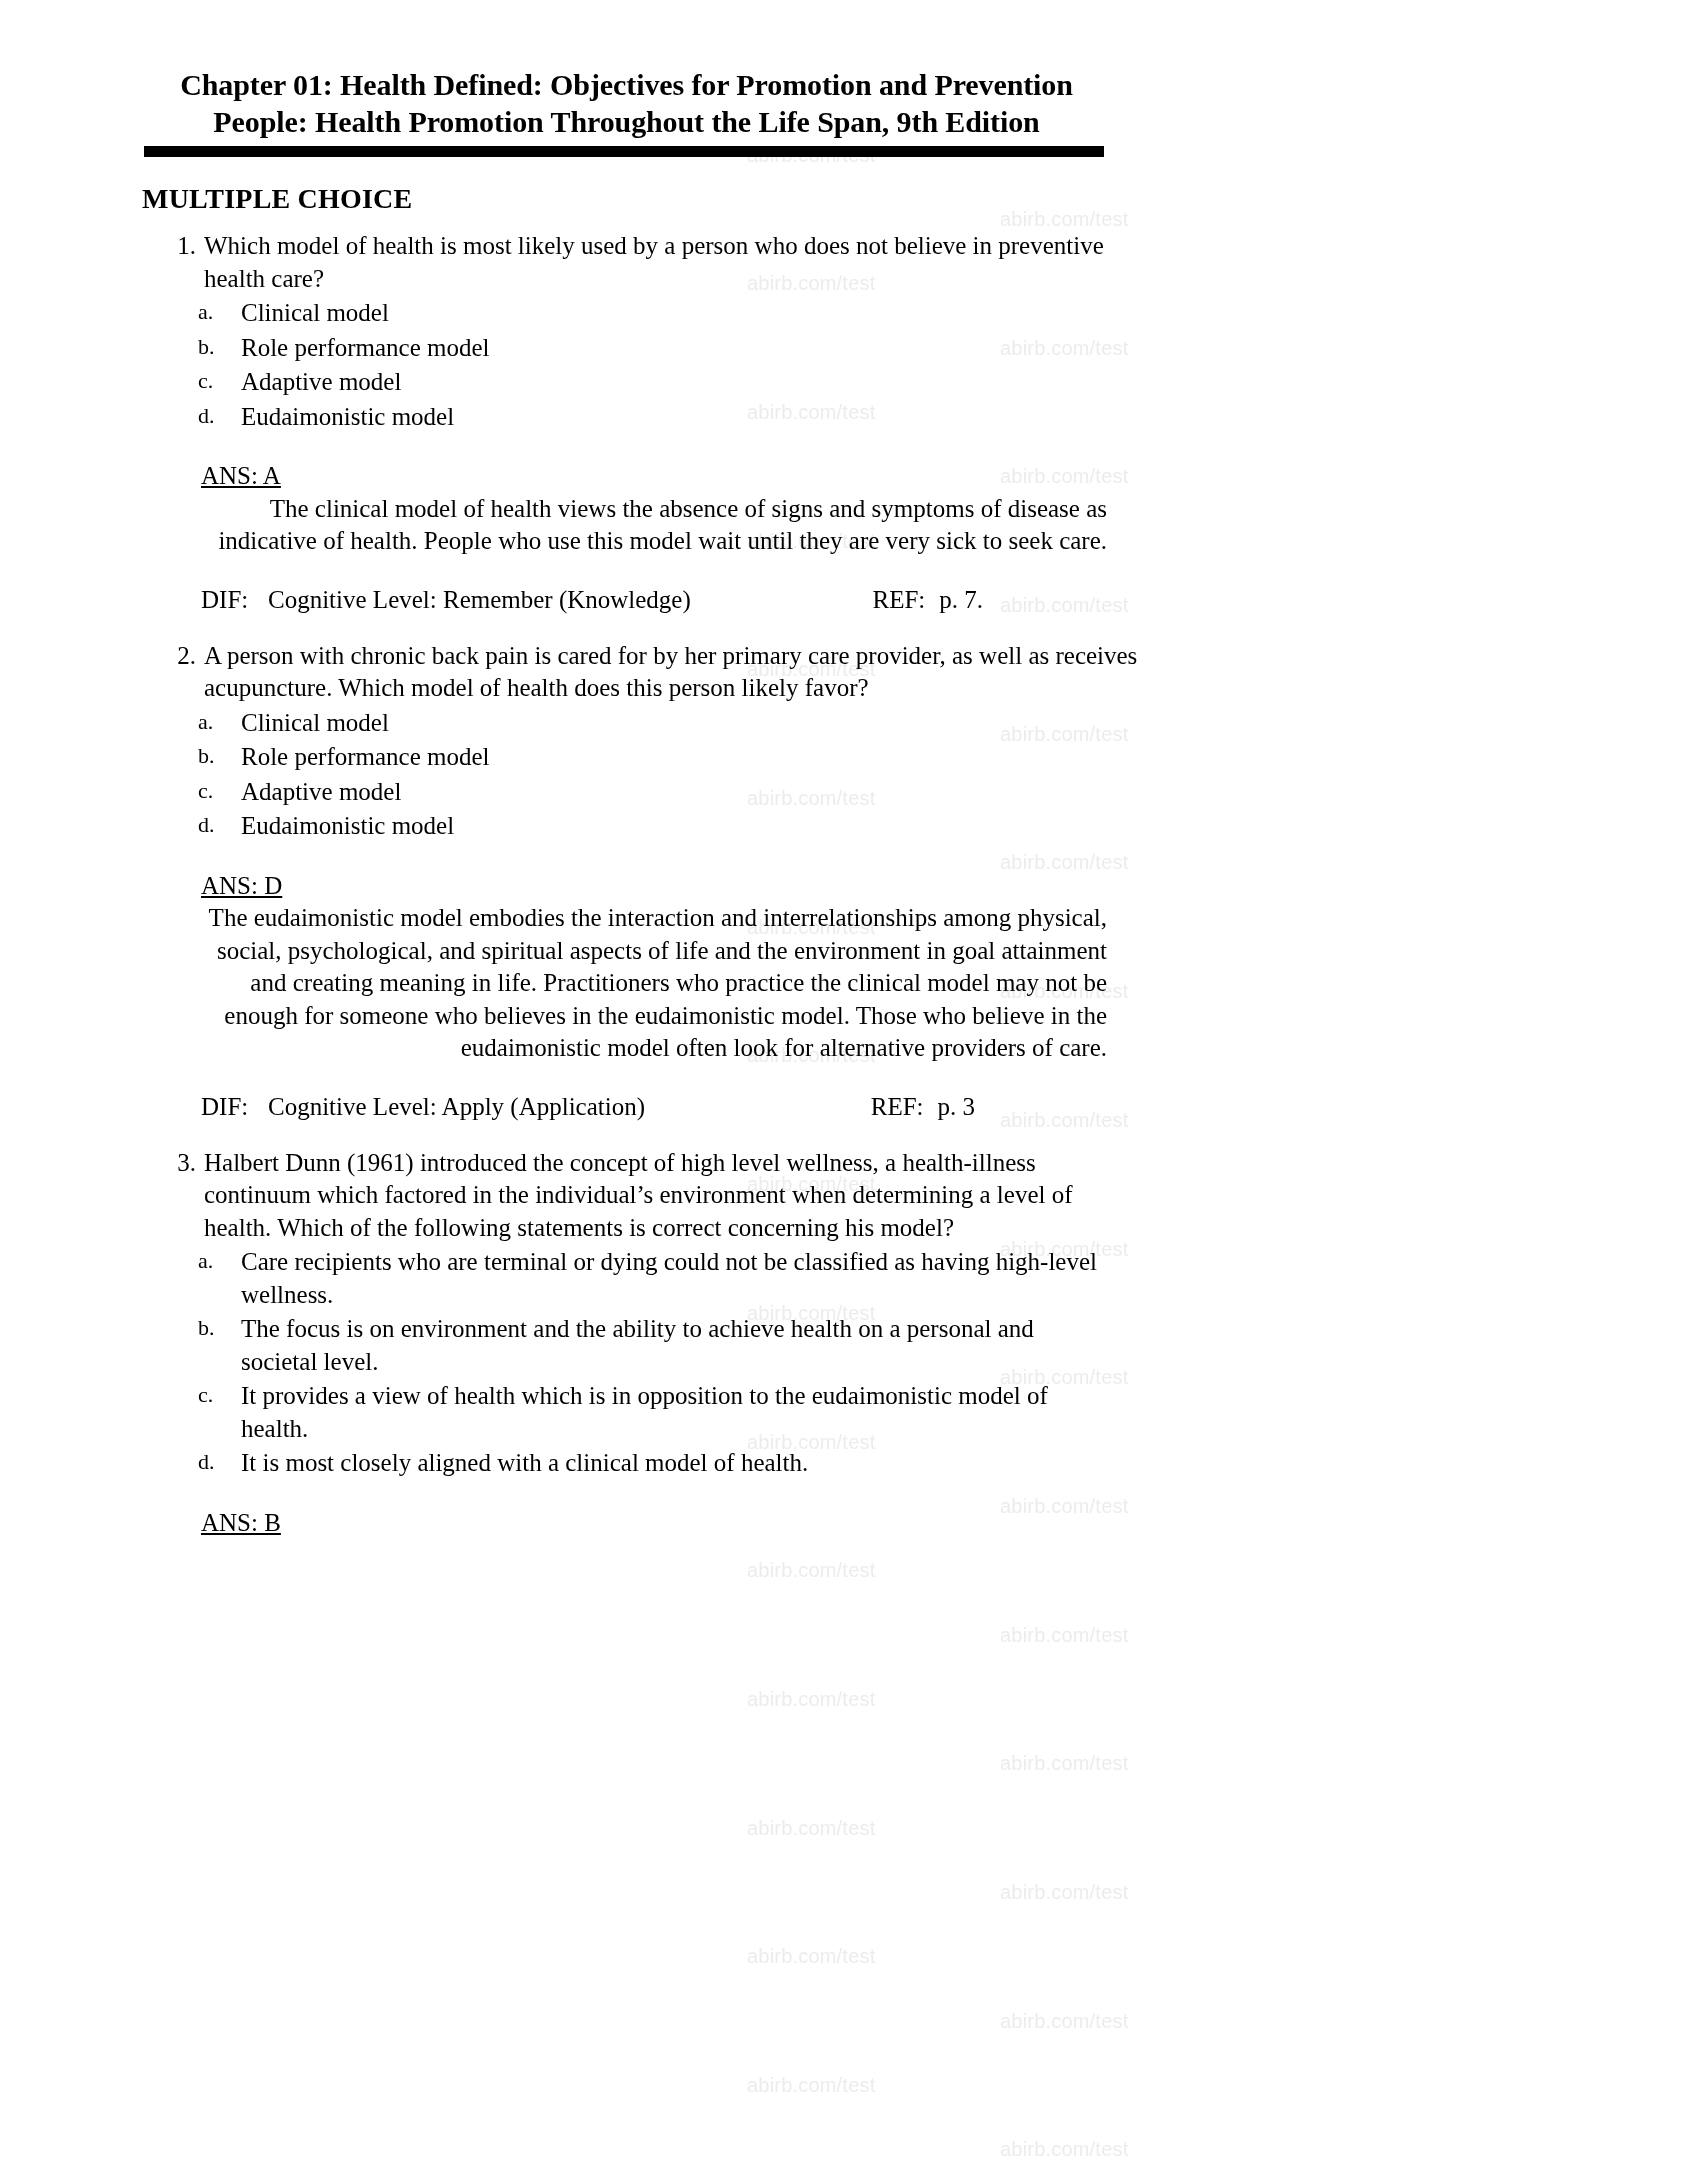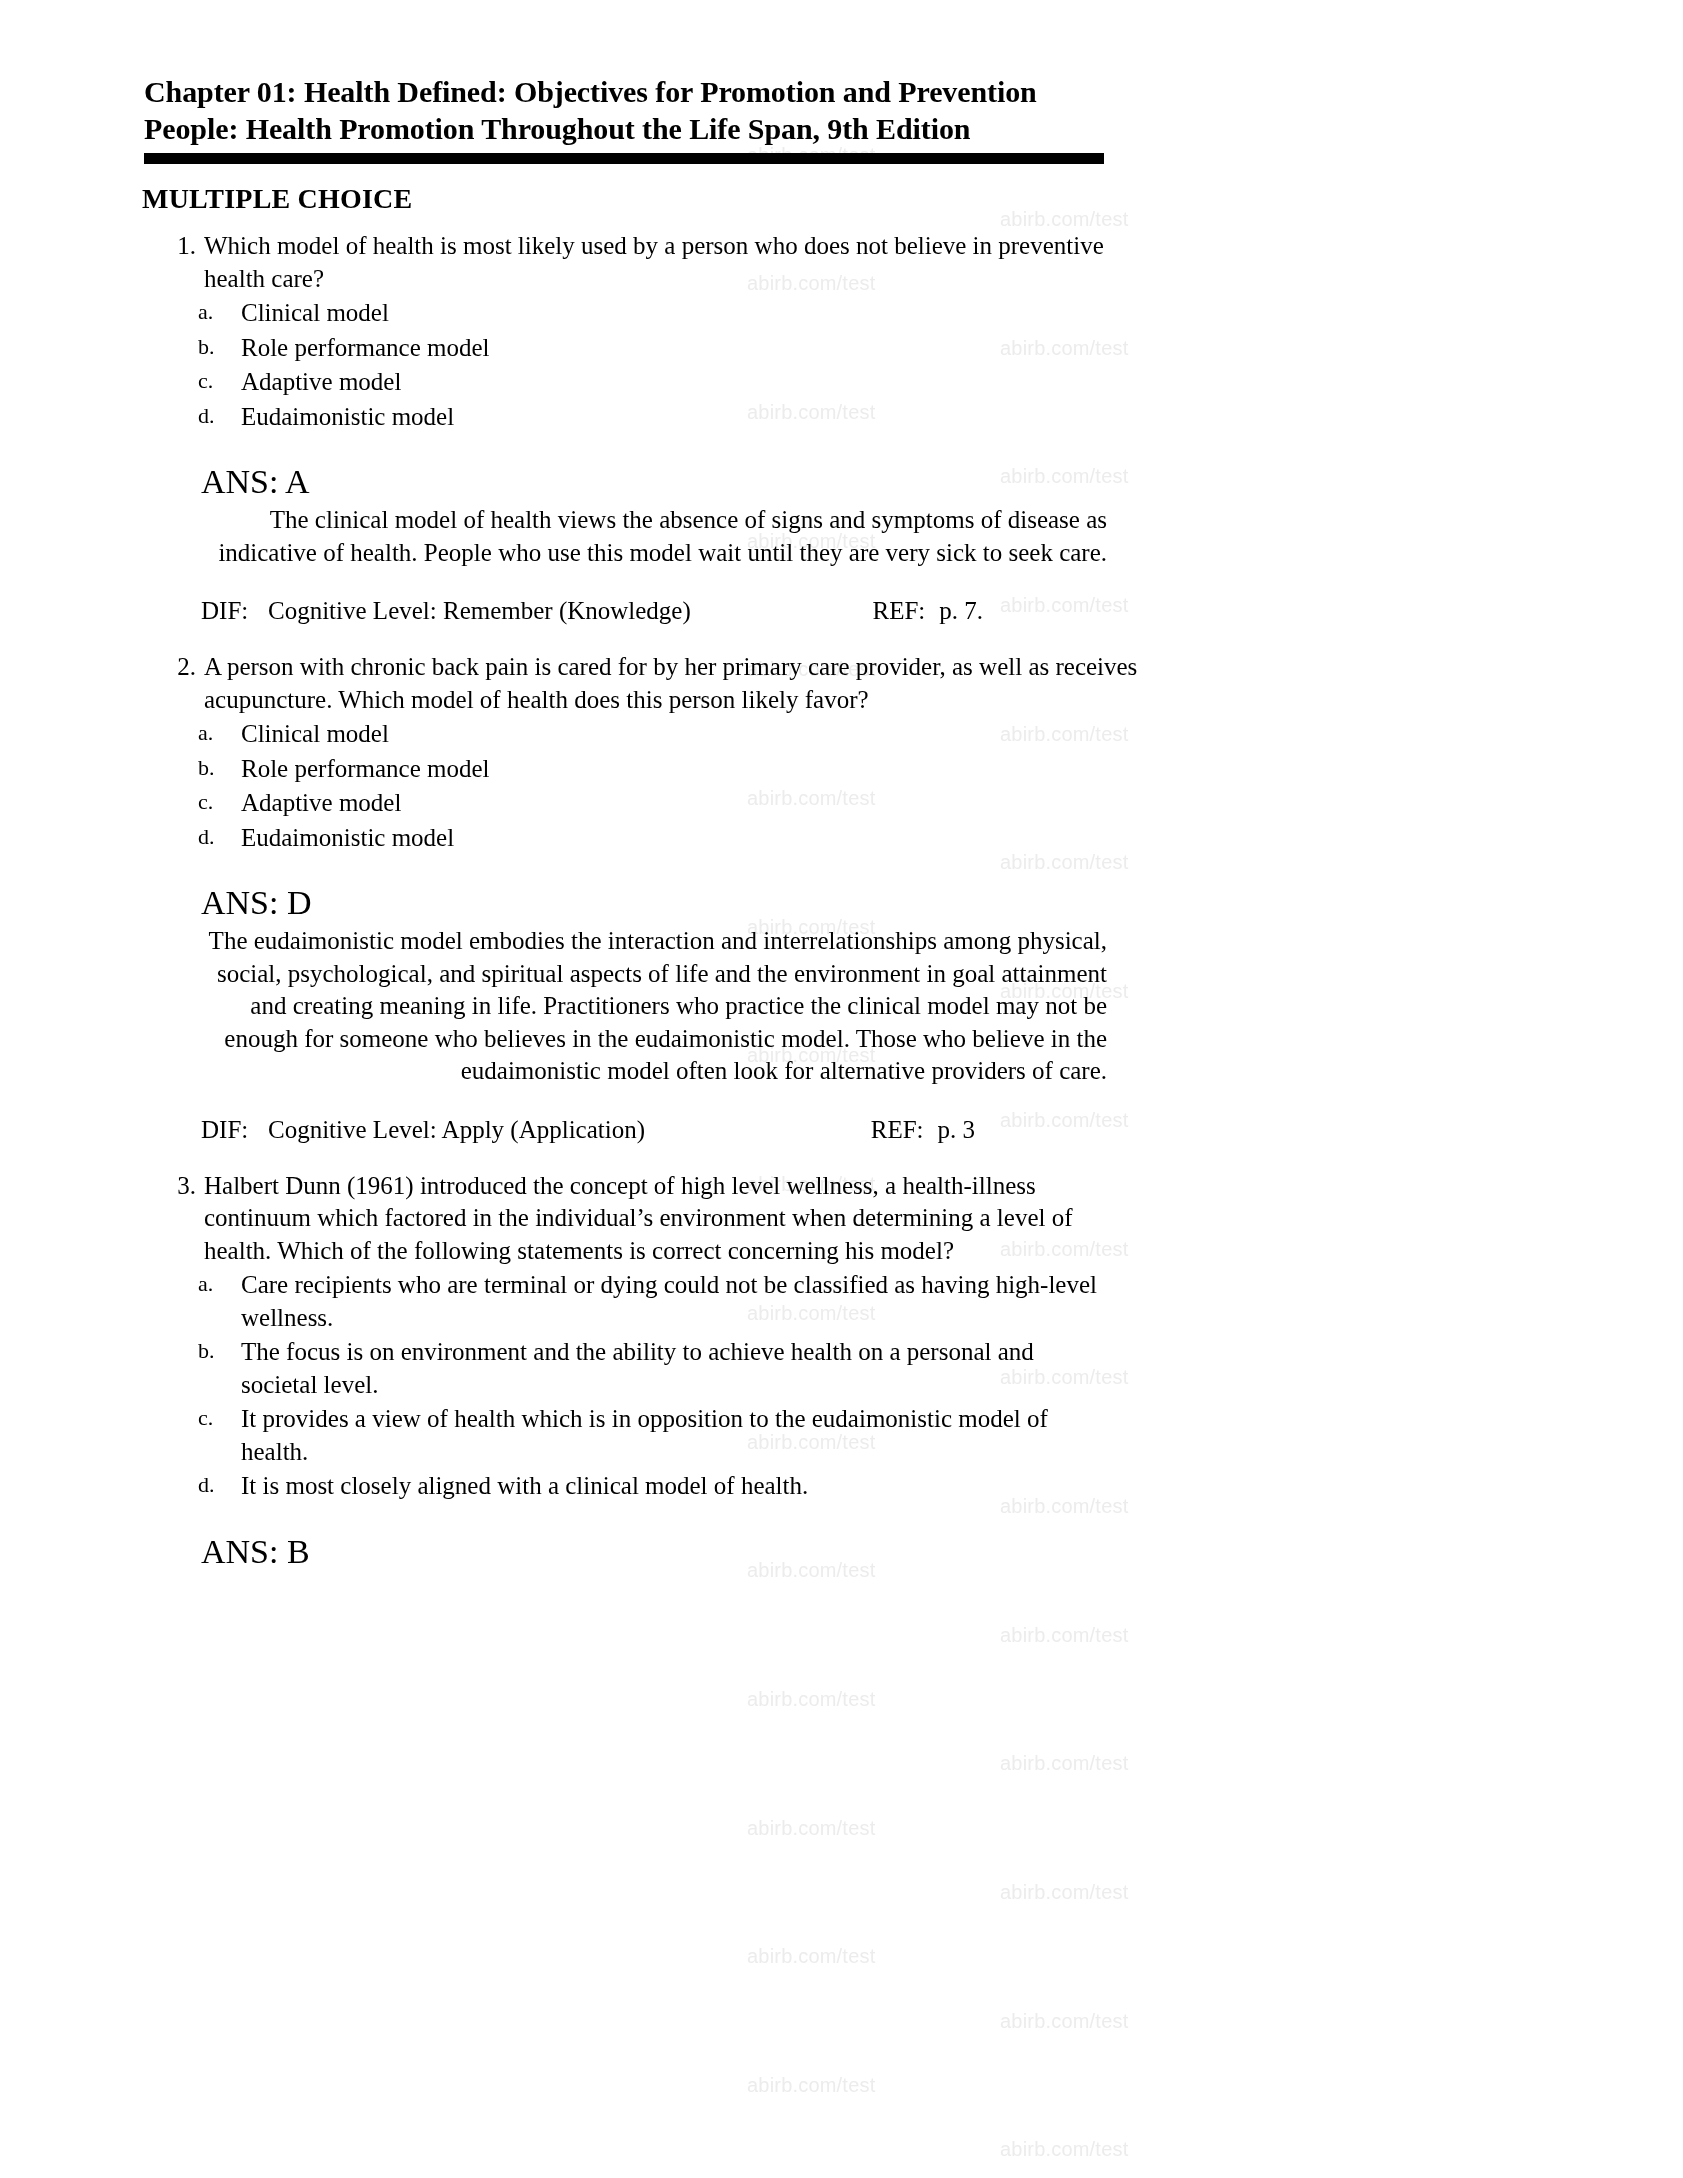--- a/index.html
+++ b/index.html
@@ -38,22 +38,23 @@
     position: absolute;
     left: 0;
     top: 0;
     width: 1683px;
     z-index: 2;
   }
 
   .header-block {
     position: absolute;
     left: 144px;
-    top: 74px;
+    top: 67px;
     width: 965px;
+    text-align: center;
   }
   .header-line {
     font-size: 30px;
     font-weight: bold;
     line-height: 1.22;
     letter-spacing: -0.1px;
     white-space: nowrap;
   }
   .header-rule {
     margin-top: 6px;
@@ -120,22 +121,23 @@
     text-align: left;
     font-size: 22px;
   }
 
   .ans-block {
     margin-left: 201px;
     width: 906px;
     margin-top: 27px;
   }
   .ans-line {
-    font-size: 34px;
+    font-size: 25px;
     line-height: 1.30;
+    text-decoration: underline;
   }
   .rationale {
     font-size: 25px;
     line-height: 1.30;
     text-align: right;
   }
 
   .difref {
     margin-left: 201px;
     width: 911px;

